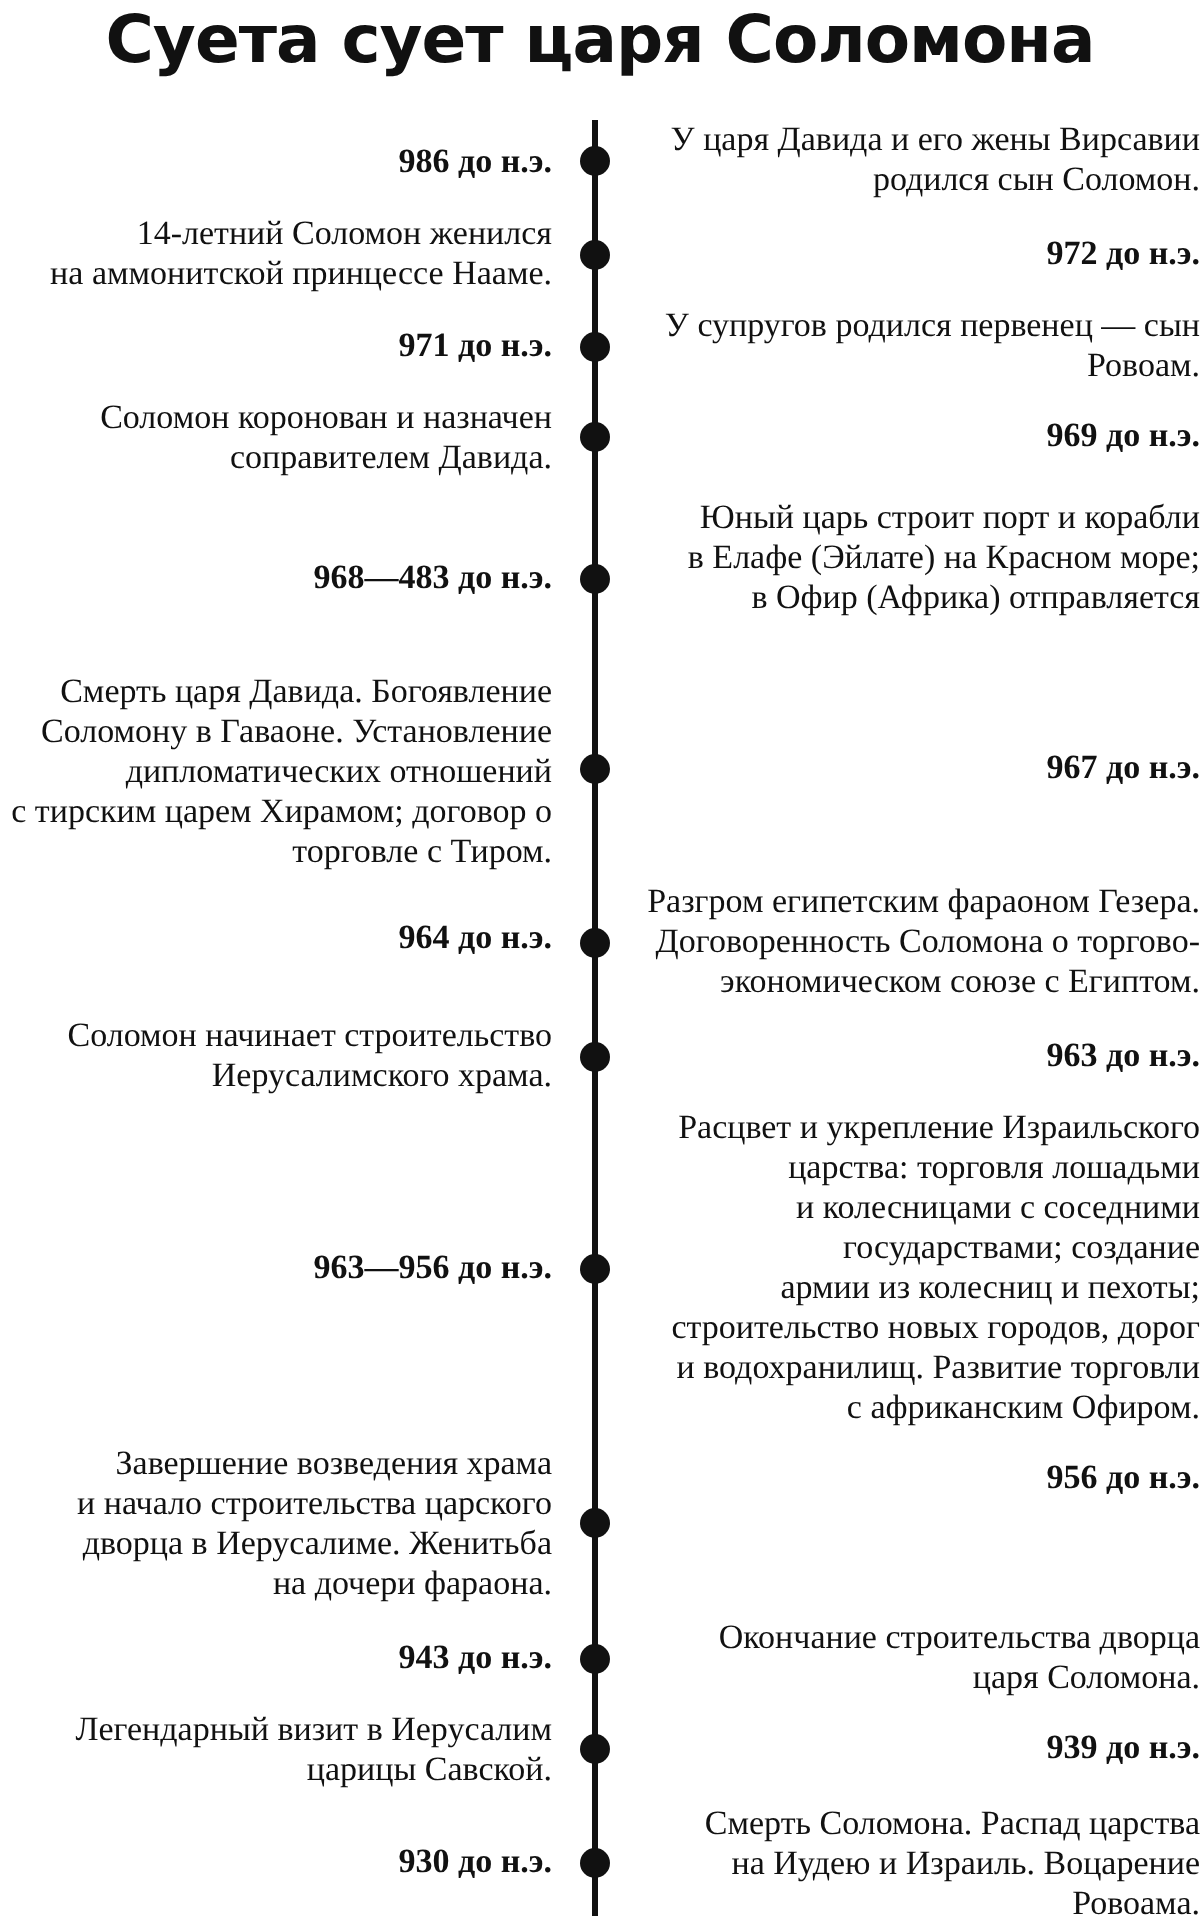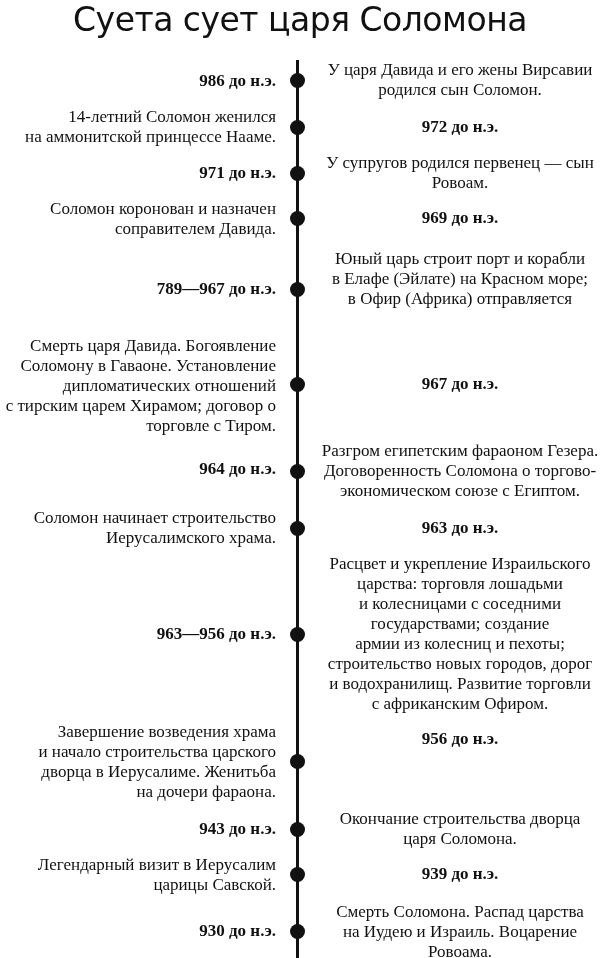--- a/index.html
+++ b/index.html
@@ -1,21 +1,21 @@
 <!DOCTYPE html>
 <html><head>
 <meta charset="utf-8">
 <style>
   html, body { margin:0; padding:0; background:#fff; }
   body { width:600px; height:958px; position:relative; overflow:hidden; font-family:"Liberation Serif", serif; color:#111; }
-  .title { position:absolute; top:0; left:0; width:600px; text-align:center; font-family:"DejaVu Sans", sans-serif; font-weight:normal; font-size:33px; letter-spacing:-0.5px; line-height:40px; }
+  .title { position:absolute; top:0; left:0; width:600px; text-align:center; font-family:"DejaVu Sans", sans-serif; font-weight:bold; font-size:33px; letter-spacing:-0.5px; line-height:40px; }
   .line { position:absolute; left:296px; top:60px; width:3px; height:898px; background:#111; }
   .dot { position:absolute; left:290px; width:15px; height:15px; border-radius:50%; background:#111; }
   .left { position:absolute; right:324px; text-align:right; font-size:17px; line-height:20px; }
-  .right { position:absolute; left:320px; text-align:center; font-size:17px; line-height:20px; width:280px; }
+  .right { position:absolute; left:320px; text-align:right; font-size:17px; line-height:20px; width:280px; }
   .date { font-weight:bold; font-size:17px; }
 </style>
 </head>
 <body>
 
 <div class="title">Суета сует царя Соломона</div>
 <div class="line"></div>
 
 <div class="dot" style="top:73px"></div>
 <div class="left date" style="top:71px">986 до н.э.</div>
@@ -39,21 +39,21 @@
 </div>
 
 <div class="dot" style="top:211px"></div>
 <div class="left" style="top:199px">
   <div>Соломон коронован и назначен</div>
   <div>соправителем Давида.</div>
 </div>
 <div class="right date" style="top:208px">969 до н.э.</div>
 
 <div class="dot" style="top:282px"></div>
-<div class="left date" style="top:279px">789—967 до н.э.</div>
+<div class="left date" style="top:279px">968—483 до н.э.</div>
 <div class="right" style="top:249px">
   <div>Юный царь строит порт и корабли</div>
   <div>в Елафе (Эйлате) на Красном море;</div>
   <div>в Офир (Африка) отправляется</div>
 </div>
 
 <div class="dot" style="top:377px"></div>
 <div class="left" style="top:336px">
   <div>Смерть царя Давида. Богоявление</div>
   <div>Соломону в Гаваоне. Установление</div>

